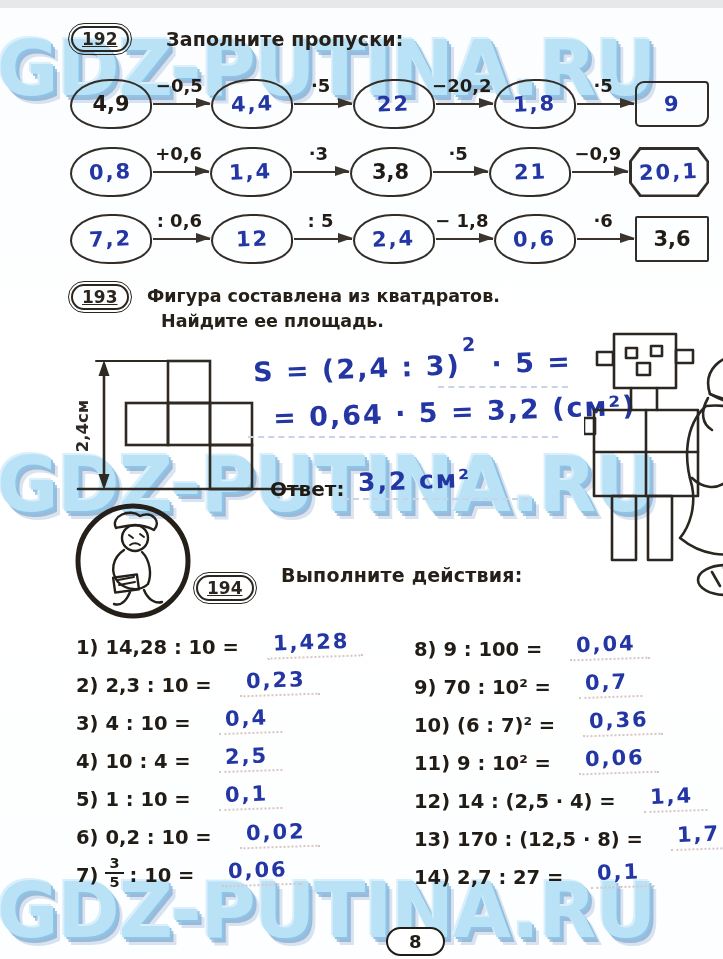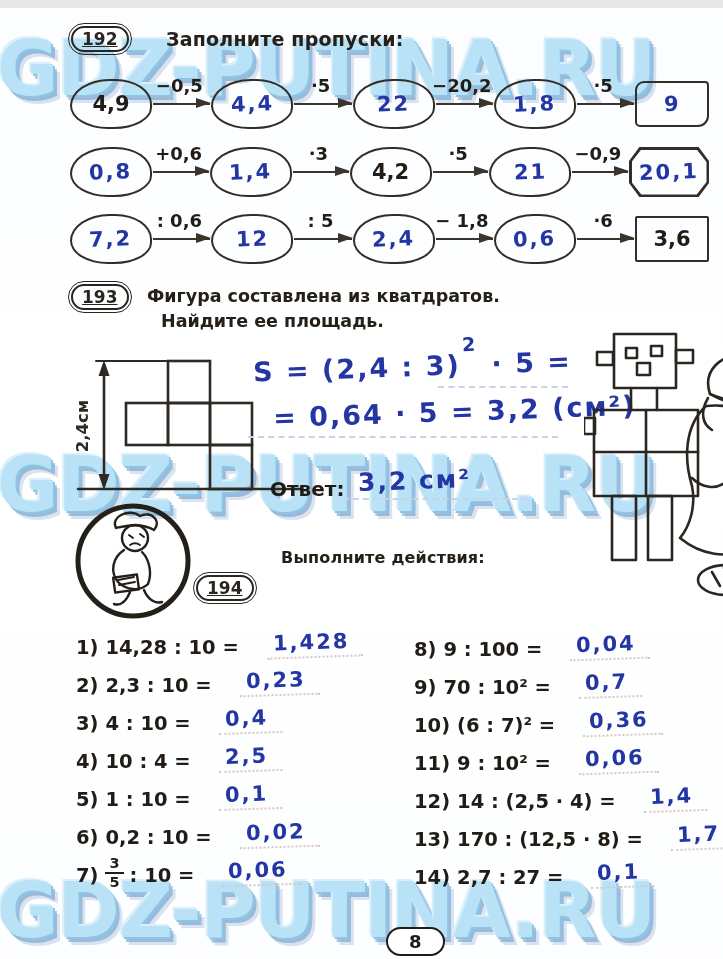--- a/index.html
+++ b/index.html
@@ -116,21 +116,21 @@
       <div class="arrowseg">
           <span class="oplabel print">+0,6</span>
         </div>
       <div class="cnode ellipse">
           <span class="hand">1,4</span>
         </div>
       <div class="arrowseg">
           <span class="oplabel print">·3</span>
         </div>
       <div class="cnode ellipse">
-          <span class="print">4,2</span>
+          <span class="print">3,8</span>
         </div>
       <div class="arrowseg">
           <span class="oplabel print">·5</span>
         </div>
       <div class="cnode ellipse">
           <span class="hand">21</span>
         </div>
       <div class="arrowseg">
           <span class="oplabel print">−0,9</span>
         </div>
@@ -239,21 +239,21 @@
         <circle cx="63" cy="38" r="13" stroke-width="2.4"></circle>
         <path stroke-width="2" d="M57,35 l4,3 M68,34 l4,3 M58,45 C61,43 65,43 68,45"></path>
         <path stroke-width="2.4" d="M52,50 C40,58 38,72 46,82 C54,90 68,92 76,84 C80,74 78,60 70,52"></path>
         <rect x="42" y="76" width="24" height="15" stroke-width="2.4" transform="rotate(-8 54 83)"></rect>
         <path stroke-width="2" d="M46,80 l16,-3 M47,85 l16,-3"></path>
         <path stroke-width="2.4" d="M58,92 C54,102 48,106 42,104 M72,90 C76,100 84,104 90,102"></path>
       </g>
     </svg>
 
     <div class="badge" style="left:148px; top:567px">194</div>
-    <div class="title" style="left:233px; top:540px; font-size:16px">Выполните действия:</div>
+    <div class="title" style="left:233px; top:556px; font-size:19px">Выполните действия:</div>
 
     <div class="excol" style="left:28px; top:620px">
       <div class="exrow">
           <span class="num">1)</span>
           <span>14,28 : 10 =</span>
           <span class="ans hand">1,428</span>
         </div>
       <div class="exrow">
           <span class="num">2)</span>
           <span>2,3 : 10 =</span>

